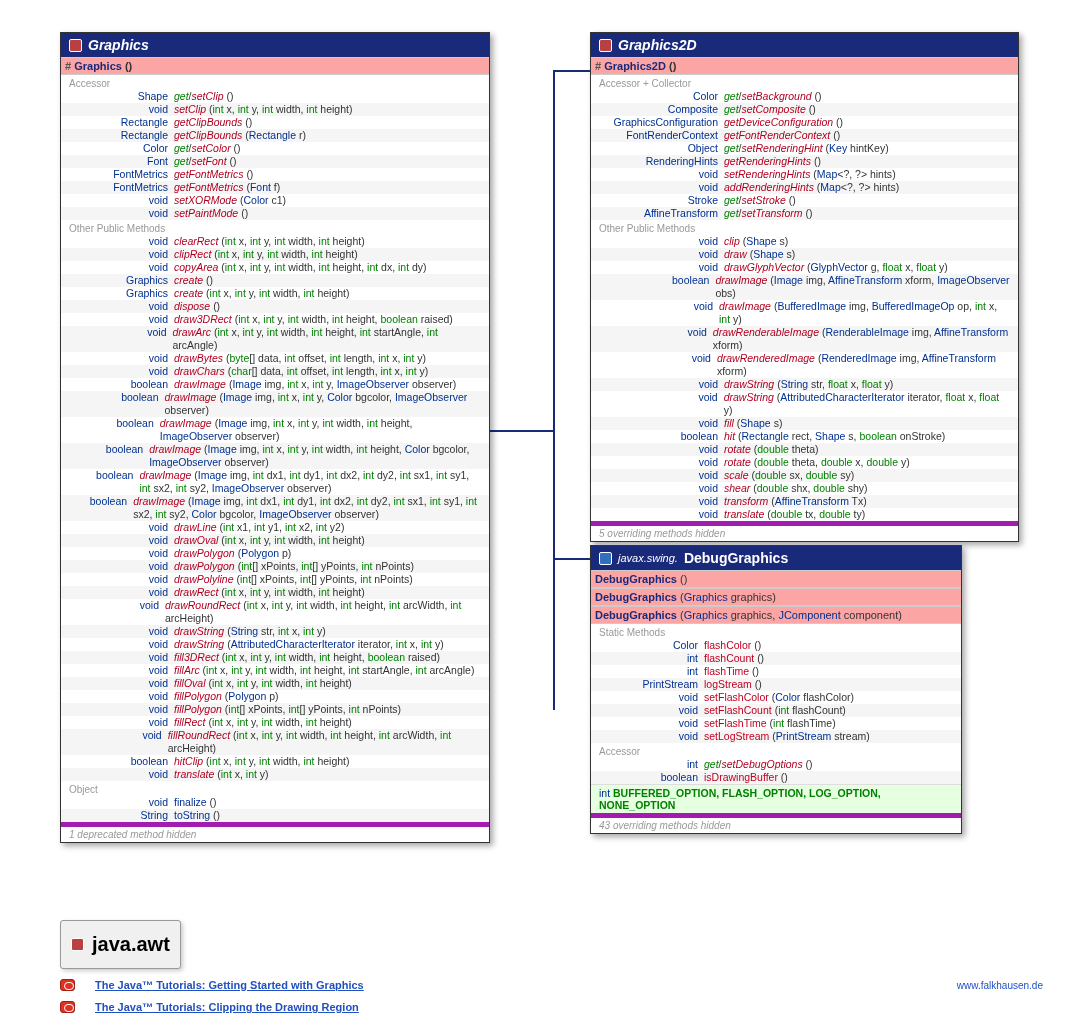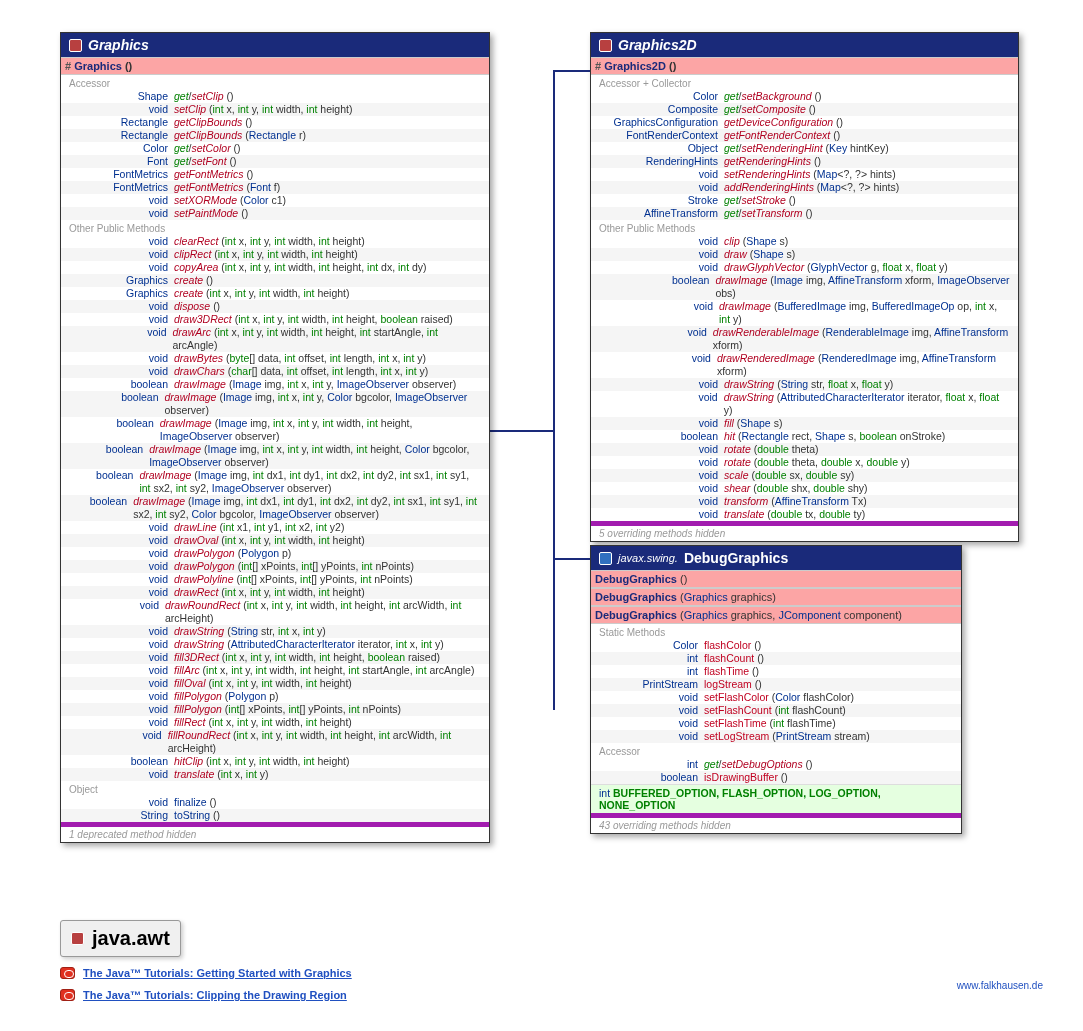--- a/index.html
+++ b/index.html
@@ -112,32 +112,32 @@
     position: absolute;
     left: 60px;
     top: 920px;
   }
   .pkg-title {
     font-size: 20px;
     font-weight: bold;
     display: flex;
     align-items: center;
     gap: 8px;
-    padding: 6px 10px;
+    padding: 12px 10px;
     background: #f0f0f0;
     border: 1px solid #999;
     border-radius: 3px;
     width: fit-content;
     box-shadow: 2px 2px 4px rgba(0,0,0,0.2);
   }
   .tut-link {
     margin-top: 10px;
     display: flex;
     align-items: center;
-    gap: 8px;
+    gap: 20px;
     color: #2050c0;
     font-weight: bold;
     font-size: 11px;
     text-decoration: underline;
   }
   .tut-icon {
     display: inline-block;
     width: 15px; height: 12px;
     background: #e03020;
     border-radius: 3px;

